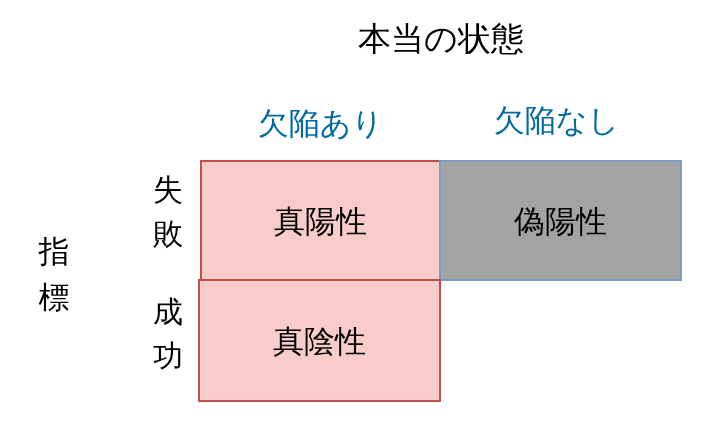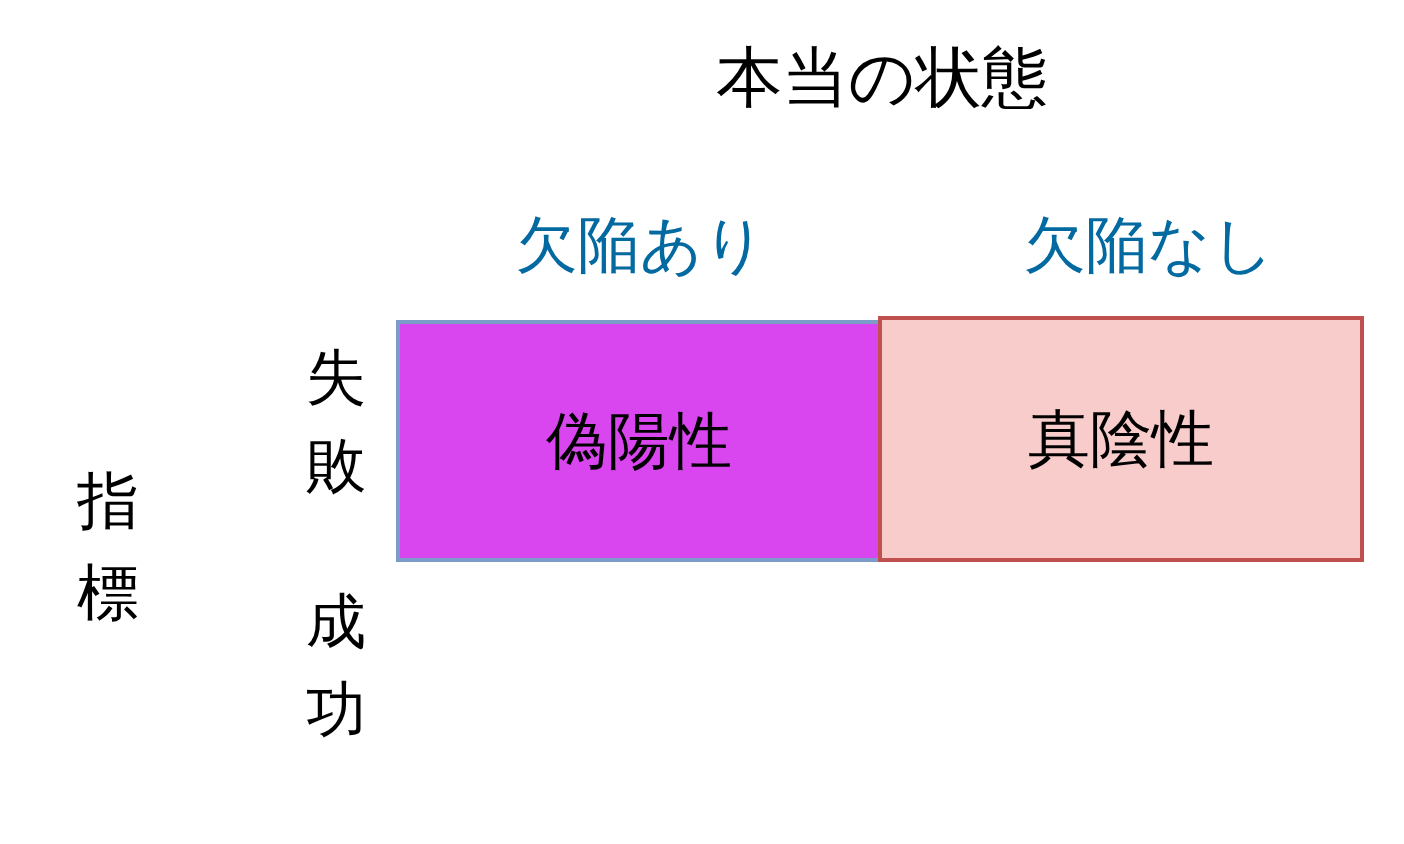--- a/index.html
+++ b/index.html
@@ -39,21 +39,21 @@
   .col-header {
     position: absolute;
     top: 103px;
     font-size: 31px;
     line-height: 40px;
     text-align: center;
     white-space: nowrap;
     color: #0369a1;
   }
   .col-header.c0 { left: 200px;  width: 241px; }
-  .col-header.c1 { left: 454px;  width: 241px; }
+  .col-header.c1 { left: 436px;  width: 241px; font-family: Liberation Mono, monospace; }
 
   
   .axis-label {
     position: absolute;
     left: 24px;
     top: 228px;
     width: 60px;
     text-align: center;
     font-size: 31px;
     line-height: 46px;
@@ -99,21 +99,21 @@
     box-sizing: border-box;
     color: #000000;
   }
 
   
   .cell.pos {            
     background: #F7CCCB;
     border: 2px solid #C0504D;
   }
   .cell.neg {            
-    background: #d946ef;
+    background: #a3a3a3;
     border: 2px solid #7B9BC8;
   }
 
   
   .cell.col1 { margin-left: -2px; }
   .cell.row1 { margin-top: -2px; }
 </style>
 </head>
 <body>
 
@@ -132,17 +132,18 @@
   <div class="row-header r0">
     <span class="ch">失</span>
     <span class="ch">敗</span>
   </div>
   <div class="row-header r1">
     <span class="ch">成</span>
     <span class="ch">功</span>
   </div>
 
   <div class="matrix-grid">
+    <div class="cell pos">真陽性</div>
     <div class="cell neg col1">偽陽性</div>
     <div class="cell pos col1 row1">真陰性</div>
   </div>
 
 </div>
 
 </body></html>

